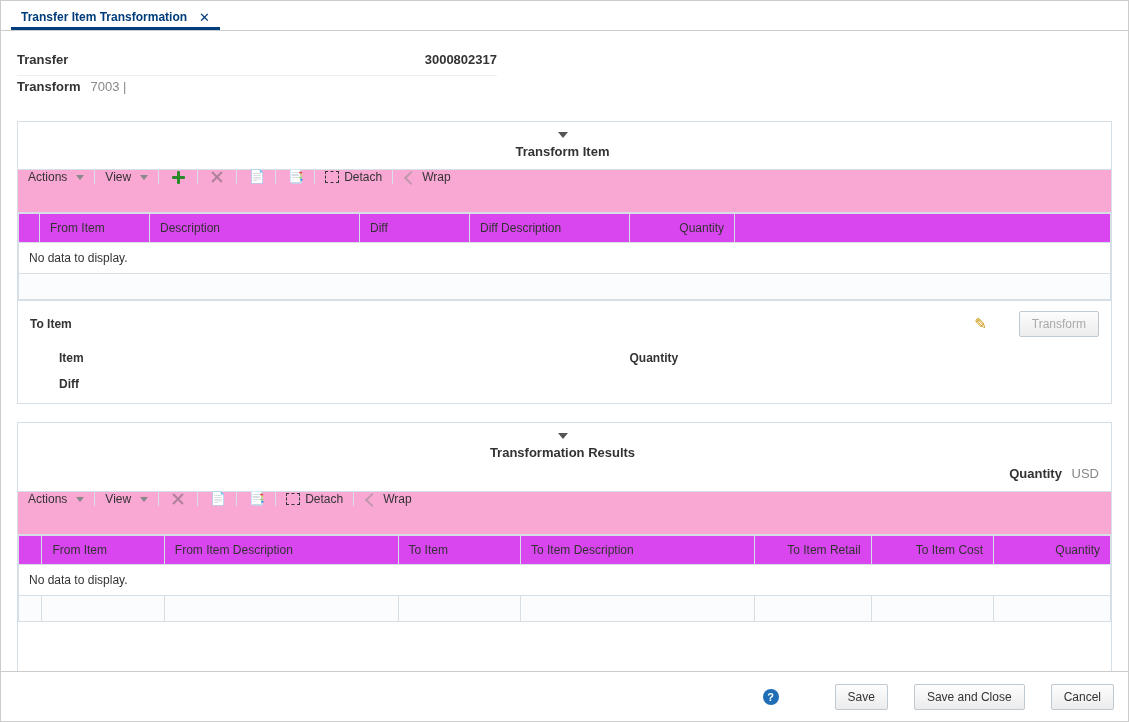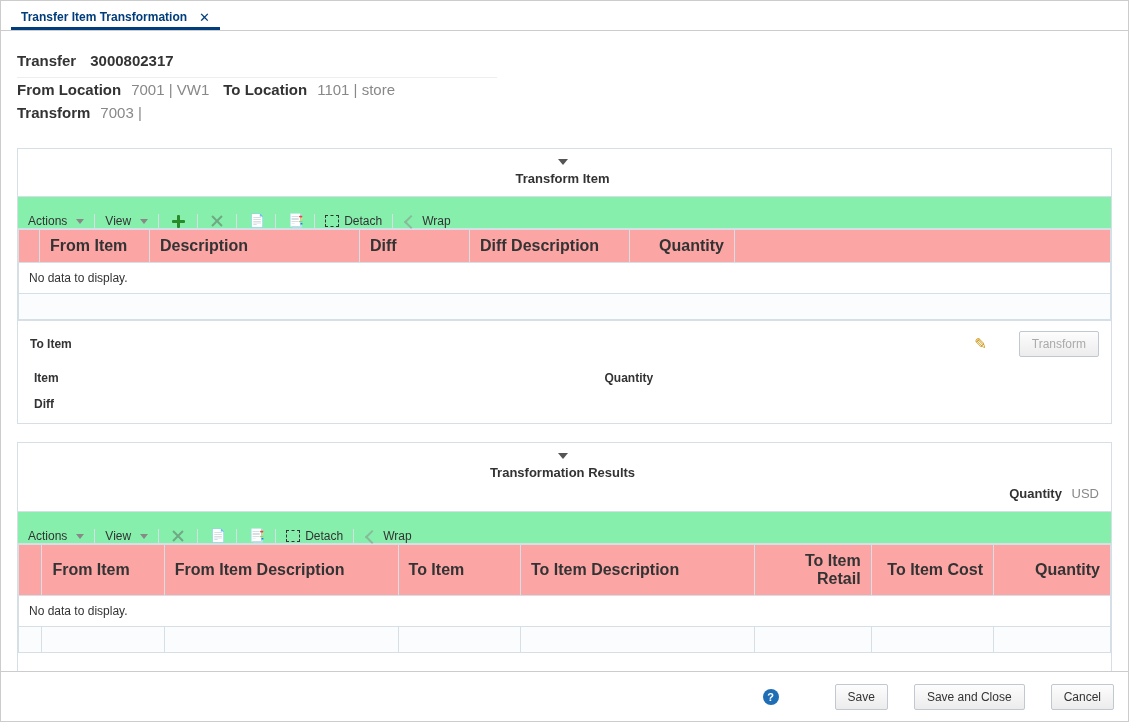--- a/index.html
+++ b/index.html
@@ -2,62 +2,62 @@
 <html><head>
 <meta charset="utf-8">
 <style>
 * { box-sizing: border-box; margin: 0; padding: 0; }
 body { font-family: Arial, Helvetica, sans-serif; font-size: 12px; color: #333; background: #fff; width: 1129px; height: 722px; border: 1px solid #ccc; position: relative; overflow: hidden; }
 .tab-bar { border-bottom: 1px solid #ccc; padding: 0 10px; height: 30px; display: flex; align-items: flex-end; }
 .tab { padding: 2px 10px; color: #003d7a; font-weight: bold; border-bottom: 3px solid #003d7a; display: flex; align-items: flex-start; gap: 12px; }
 .tab .close { font-weight: normal; color: #003d7a; cursor: pointer; font-size: 13px; }
 .content-scroll { position: absolute; top: 30px; left: 0; right: 0; bottom: 50px; overflow-y: scroll; padding: 18px 16px; }
 .header-block { margin-bottom: 24px; }
-.header-row { display: flex; gap: 14px; font-size: 15px; padding: 3px 0; }
+.header-row { display: flex; gap: 14px; font-size: 13px; padding: 3px 0; justify-content: space-between; }
 .header-row.first { font-weight: bold; padding-bottom: 8px; border-bottom: 1px solid #eee; width: 480px; }
 .header-row .lbl { font-weight: bold; }
 .header-row .val { color: #888; }
 .header-row .group { display: flex; gap: 10px; min-width: 170px; }
 .panel { border: 1px solid #d6dfe6; background: #fff; margin-bottom: 18px; }
 .panel-title { font-weight: bold; font-size: 13px; padding: 10px 12px 10px 8px; display: flex; align-items: center; gap: 6px; flex-direction: column; }
 .panel-title .disclosure { width: 0; height: 0; border-left: 5px solid transparent; border-right: 5px solid transparent; border-top: 6px solid #555; display: inline-block; }
 .panel-title .right { margin-left: auto; font-weight: normal; }
 .panel-title .right .lbl { font-weight: bold; margin-right: 6px; }
 .panel-title .right .val { color: #888; }
-.toolbar { display: flex; align-items: flex-end; border-top: 1px solid #d6dfe6; border-bottom: 1px solid #d6dfe6; background: #86efac; height: 33px; }
+.toolbar { display: flex; align-items: flex-start; border-top: 1px solid #d6dfe6; border-bottom: 1px solid #d6dfe6; background: #f9a8d4; height: 44px; }
 .toolbar-item { display: flex; align-items: center; padding: 0 10px; border-right: 1px solid #d6dfe6; cursor: pointer; gap: 5px; color: #333; }
 .toolbar-item.menu::after { content: ""; width: 0; height: 0; border-left: 4px solid transparent; border-right: 4px solid transparent; border-top: 5px solid #888; margin-left: 4px; }
 .toolbar-item.iconbtn { padding: 0 12px; }
 .toolbar-item.last { border-right: none; }
 .icon { width: 14px; height: 14px; display: inline-block; }
 .icon-plus { position: relative; }
 .icon-plus::before, .icon-plus::after { content: ""; position: absolute; background: #2a8a2a; }
 .icon-plus::before { left: 6px; top: 1px; width: 3px; height: 13px; border-radius: 1px; }
 .icon-plus::after { left: 1px; top: 6px; width: 13px; height: 3px; border-radius: 1px; }
 .icon-x { position: relative; opacity: 0.45; }
 .icon-x::before, .icon-x::after { content: ""; position: absolute; left: 6px; top: 0; width: 2px; height: 14px; background: #555; }
 .icon-x::before { transform: rotate(45deg); }
 .icon-x::after { transform: rotate(-45deg); }
 .icon-export, .icon-query { font-size: 13px; line-height: 14px; }
 .icon-detach { width: 14px; height: 12px; border: 1px dashed #333; display: inline-block; }
 .icon-wrap { position: relative; width: 14px; height: 14px; opacity: 0.5; }
 .icon-wrap::before { content: ""; position: absolute; left: 3px; top: 3px; width: 8px; height: 8px; border-left: 2px solid #888; border-bottom: 2px solid #888; transform: rotate(45deg); }
 .icon-pencil { color: #c89000; font-size: 15px; }
 .table { width: 100%; border-collapse: collapse; }
-.table th { text-align: left; font-weight: bold; padding: 7px 10px; background: #fca5a5; border: 1px solid #d6dfe6; font-size: 16px; }
+.table th { text-align: left; font-weight: normal; padding: 7px 10px; background: #d946ef; border: 1px solid #d6dfe6; font-size: 12px; }
 .table th.rt { text-align: right; }
 .table td.nodata { padding: 8px 10px; border: 1px solid #d6dfe6; border-top: none; }
 .table td.blank { height: 26px; border: 1px solid #d6dfe6; border-top: none; background: #fafcfd; }
 .to-item-bar { display: flex; align-items: center; padding: 10px 12px 8px; border-top: 1px solid #d6dfe6; gap: 14px; }
 .to-item-bar .lbl { font-weight: bold; }
 .to-item-bar .spacer { flex: 1; }
 .btn { border: 1px solid #c0c8d0; background: linear-gradient(#fdfdfd,#ececec); padding: 5px 12px; border-radius: 2px; cursor: pointer; font-size: 12px; color: #333; margin-left: 18px; }
 .btn.disabled { color: #aaa; cursor: default; }
 .detail-row { display: flex; padding: 6px 16px; gap: 80px; }
-.detail-row .lbl { font-weight: bold; min-width: 40px; }
+.detail-row .lbl { font-weight: bold; min-width: 40px; margin-left: 25px; }
 .detail-row .col { display: flex; gap: 30px; flex: 1; }
 .results-spacer { height: 60px; }
 .footer { position: absolute; left: 0; right: 0; bottom: 0; height: 50px; border-top: 1px solid #ccc; display: flex; align-items: center; justify-content: flex-end; padding: 0 14px; gap: 8px; background: #fff; }
 .help-icon { width: 16px; height: 16px; border-radius: 50%; background: #1f6db5; color: #fff; font-weight: bold; font-size: 11px; display: flex; align-items: center; justify-content: center; margin-right: 30px; }
 </style>
 </head>
 <body>
 
 <div class="tab-bar">
   <div class="tab">
@@ -65,30 +65,20 @@
     <span class="close">✕</span>
   </div>
 </div>
 
 <div class="content-scroll">
 
   <div class="header-block">
     <div class="header-row first">
       <span class="lbl">Transfer</span>
       <span>3000802317</span>
-    </div>
-    <div class="header-row">
-      <div class="group">
-        <span class="lbl">From Location</span>
-        <span class="val">7001 | VW1</span>
-      </div>
-      <div class="group">
-        <span class="lbl">To Location</span>
-        <span class="val">1101 | store</span>
-      </div>
     </div>
     <div class="header-row">
       <div class="group">
         <span class="lbl">Transform</span>
         <span class="val">7003 |</span>
       </div>
     </div>
   </div>
 
   <div class="panel">

